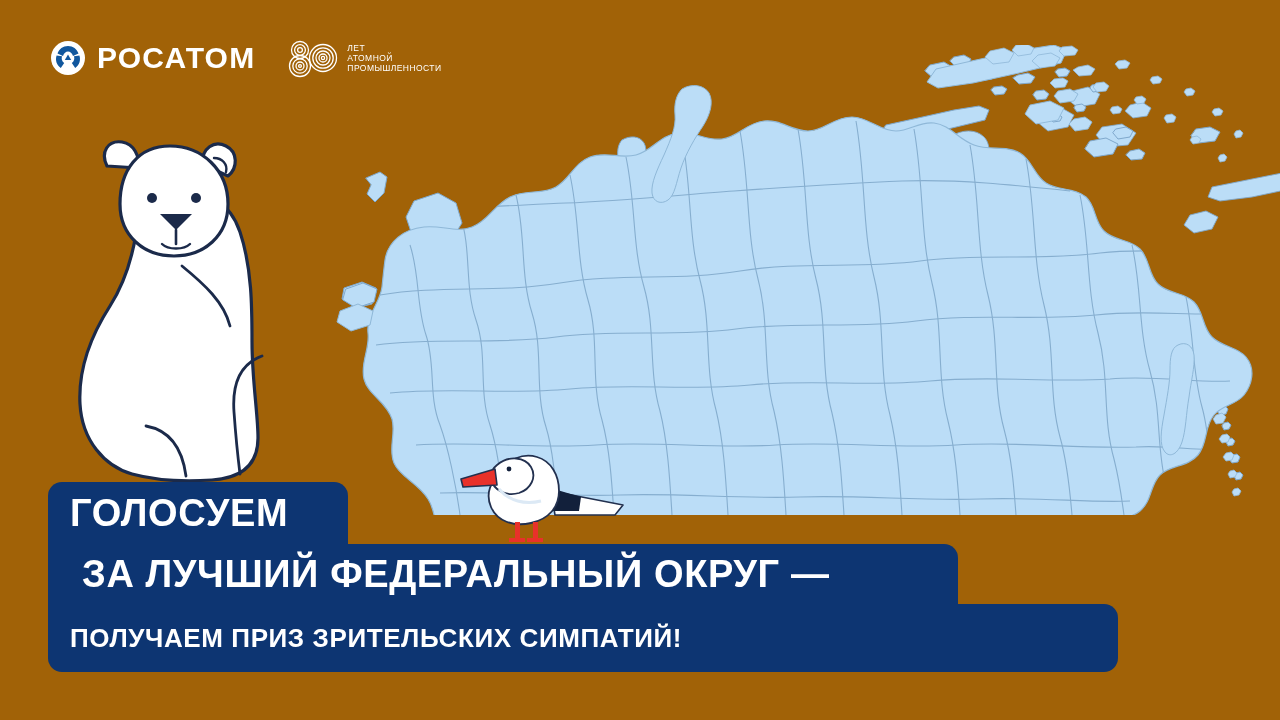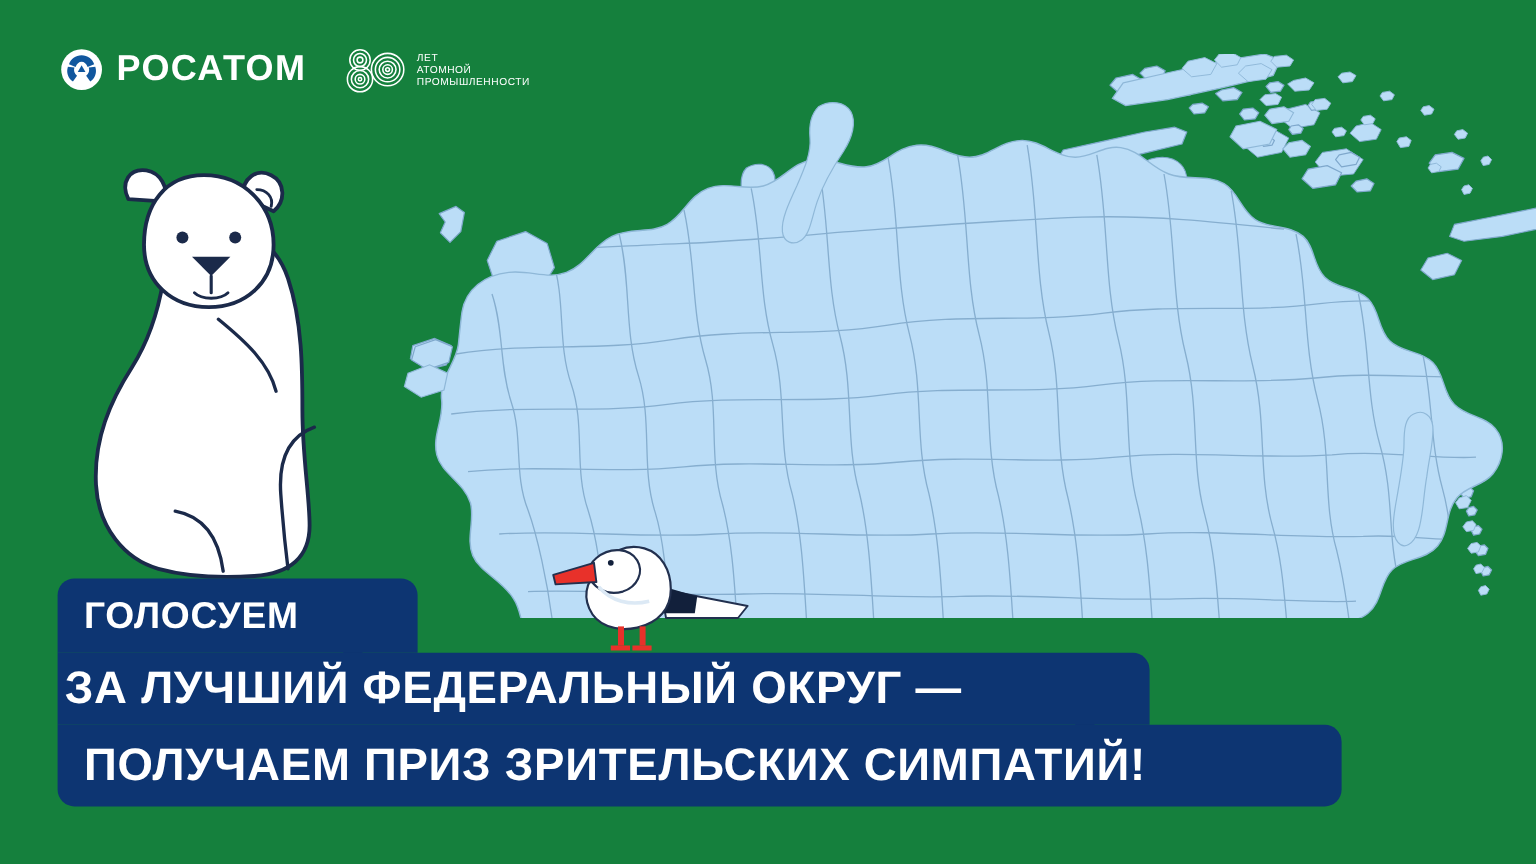--- a/index.html
+++ b/index.html
@@ -2,21 +2,21 @@
 <html lang="ru"><head>
 <meta charset="utf-8">
 <title>ROSATOM Vote Banner</title>
 <style>
   html,body{margin:0;padding:0;}
   body{
     width:1280px;height:720px;overflow:hidden;
     font-family:"Liberation Sans","DejaVu Sans",sans-serif;
     background:#11579E;
   }
-  #stage{position:relative;width:1280px;height:720px;background:#15803d;overflow:hidden;}
+  #stage{position:relative;width:1280px;height:720px;background:#a16207;overflow:hidden;}
 
   
   .logo-row{position:absolute;left:50px;top:38px;display:flex;align-items:center;gap:30px;z-index:40;}
   .rosatom-logo{display:flex;align-items:center;gap:11px;}
   .rosatom-mark{width:36px;height:36px;flex:0 0 36px;}
   .rosatom-word{
     color:#ffffff;font-size:30px;font-weight:700;letter-spacing:1.2px;
     line-height:1;white-space:nowrap;
   }
   .anniv-logo{display:flex;align-items:center;gap:9px;}
@@ -43,31 +43,31 @@
   .hl-row{
     background:#0D3572;color:#ffffff;
     font-weight:700;letter-spacing:.6px;
     display:flex;align-items:center;
     box-sizing:border-box;
     text-transform:uppercase;
     white-space:nowrap;
   }
   .hl-row-1{
     height:62px;width:300px;padding:16px 22px;
-    font-size:31px;
+    font-size:38px;
     border-radius:14px 14px 0 0;
   }
   .hl-row-2{
-    height:60px;width:910px;padding:0 6px;
+    height:60px;width:910px;padding:0 34px;
     font-size:38px;
     border-radius:0 14px 0 0;
   }
   .hl-row-3{
     height:68px;width:1070px;padding:0 22px;
-    font-size:38px;
+    font-size:26px;
     border-radius:0 14px 14px 14px;
   }
   
   .hl-corner{position:absolute;background:#0D3572;}
   .hl-c1{left:286px;top:530px;width:16px;height:16px;}
   .hl-c2{left:896px;top:590px;width:16px;height:16px;}
 
   .no-sel{user-select:none;}
 </style>
 </head>

